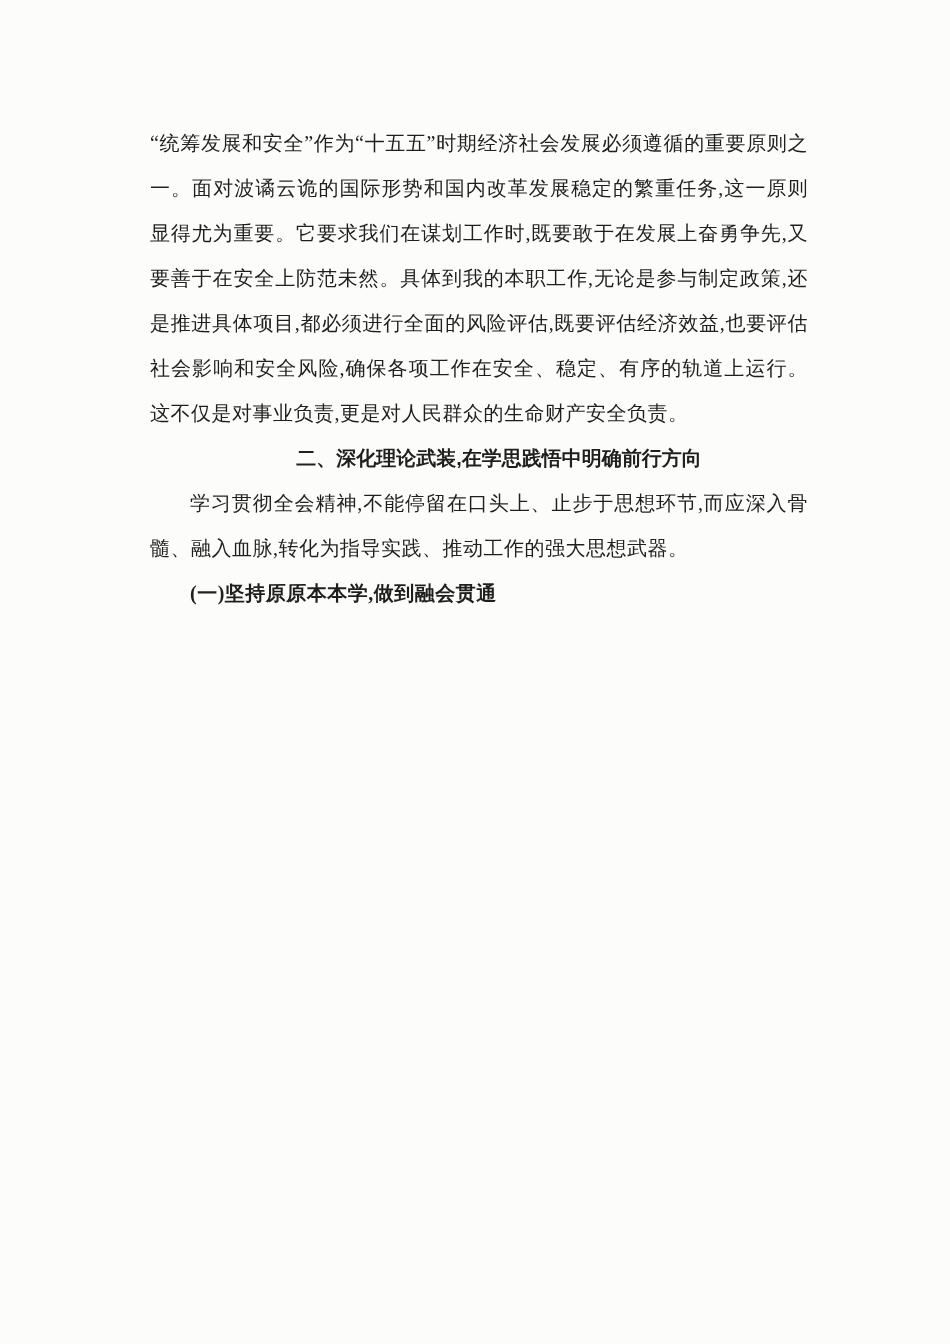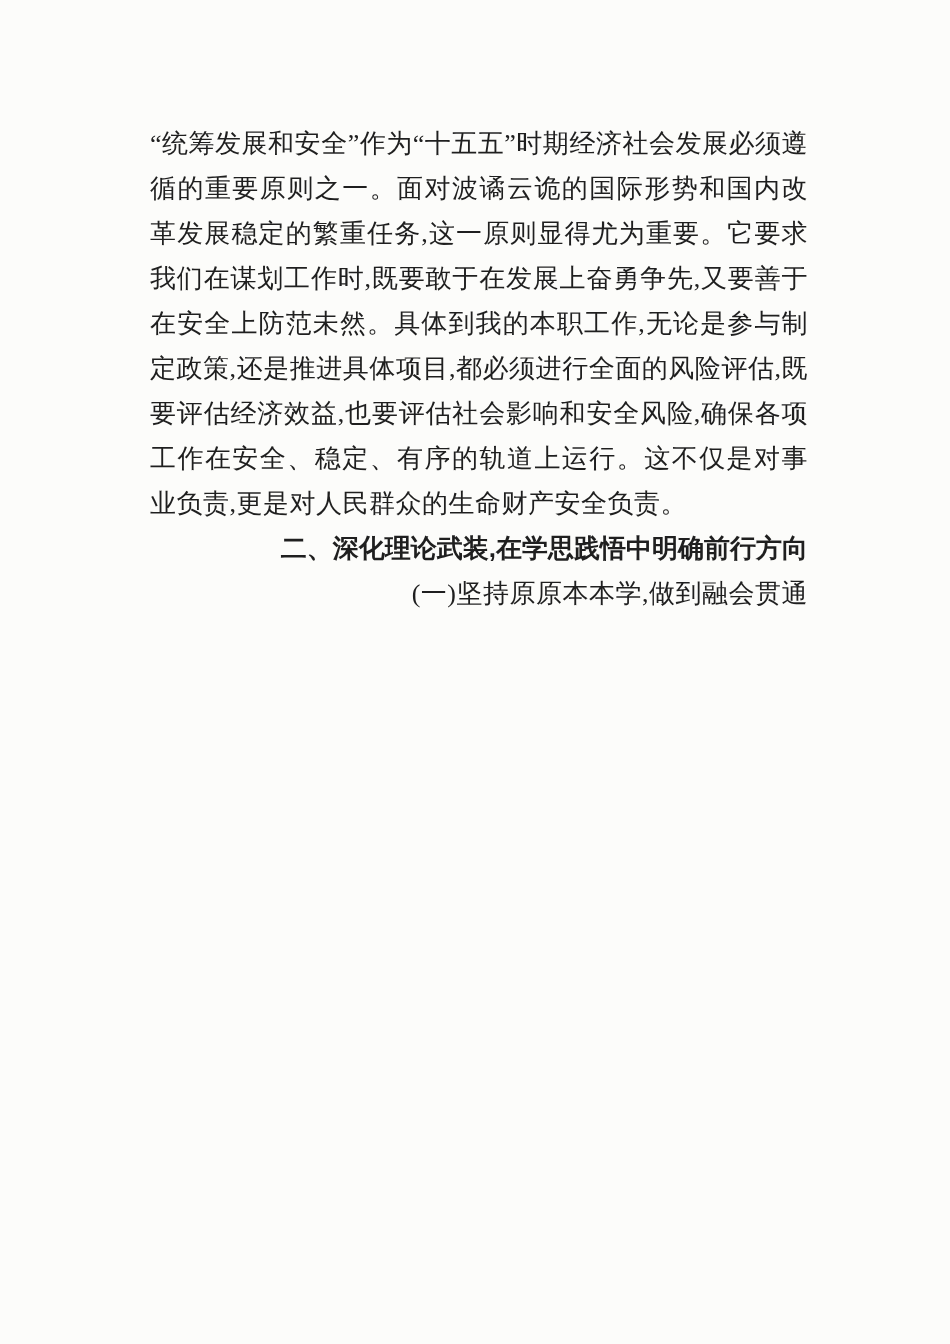--- a/index.html
+++ b/index.html
@@ -18,46 +18,47 @@
     height: 1344px;
     box-sizing: border-box;
   }
   .content {
     position: absolute;
     top: 121px;
     left: 150px;
     width: 658px;
   }
   .block {
-    font-size: 26px;
+    font-size: 20px;
     line-height: 45px;
     margin: 0;
     text-align: justify;
     text-justify: inter-character;
     word-break: break-all;
     letter-spacing: 0.5px;
   }
   .block.paragraph.indent {
     text-indent: 2em;
   }
   .block.heading1 {
     font-family: "Liberation Sans", "DejaVu Sans", sans-serif;
     font-weight: 700;
     text-indent: 2em;
-    text-align: right;
+    text-align: center;
     letter-spacing: 0;
   }
   .block.heading2 {
-    font-weight: 400;
+    font-weight: 700;
     text-indent: 2em;
-    text-align: right;
+    text-align: left;
   }
 </style>
 </head>
 <body style="background: rgb(252, 252, 250); color: rgb(31, 31, 31);">
 
 <div class="page">
   <div class="content">
       <div class="block paragraph">“统筹发展和安全”作为“十五五”时期经济社会发展必须遵循的重要原则之一。面对波谲云诡的国际形势和国内改革发展稳定的繁重任务,这一原则显得尤为重要。它要求我们在谋划工作时,既要敢于在发展上奋勇争先,又要善于在安全上防范未然。具体到我的本职工作,无论是参与制定政策,还是推进具体项目,都必须进行全面的风险评估,既要评估经济效益,也要评估社会影响和安全风险,确保各项工作在安全、稳定、有序的轨道上运行。这不仅是对事业负责,更是对人民群众的生命财产安全负责。</div>
       <div class="block heading1">二、深化理论武装,在学思践悟中明确前行方向</div>
+      <div class="block paragraph indent">学习贯彻全会精神,不能停留在口头上、止步于思想环节,而应深入骨髓、融入血脉,转化为指导实践、推动工作的强大思想武器。</div>
       <div class="block heading2">(一)坚持原原本本学,做到融会贯通</div>
     </div>
 </div>
 
 </body></html>

